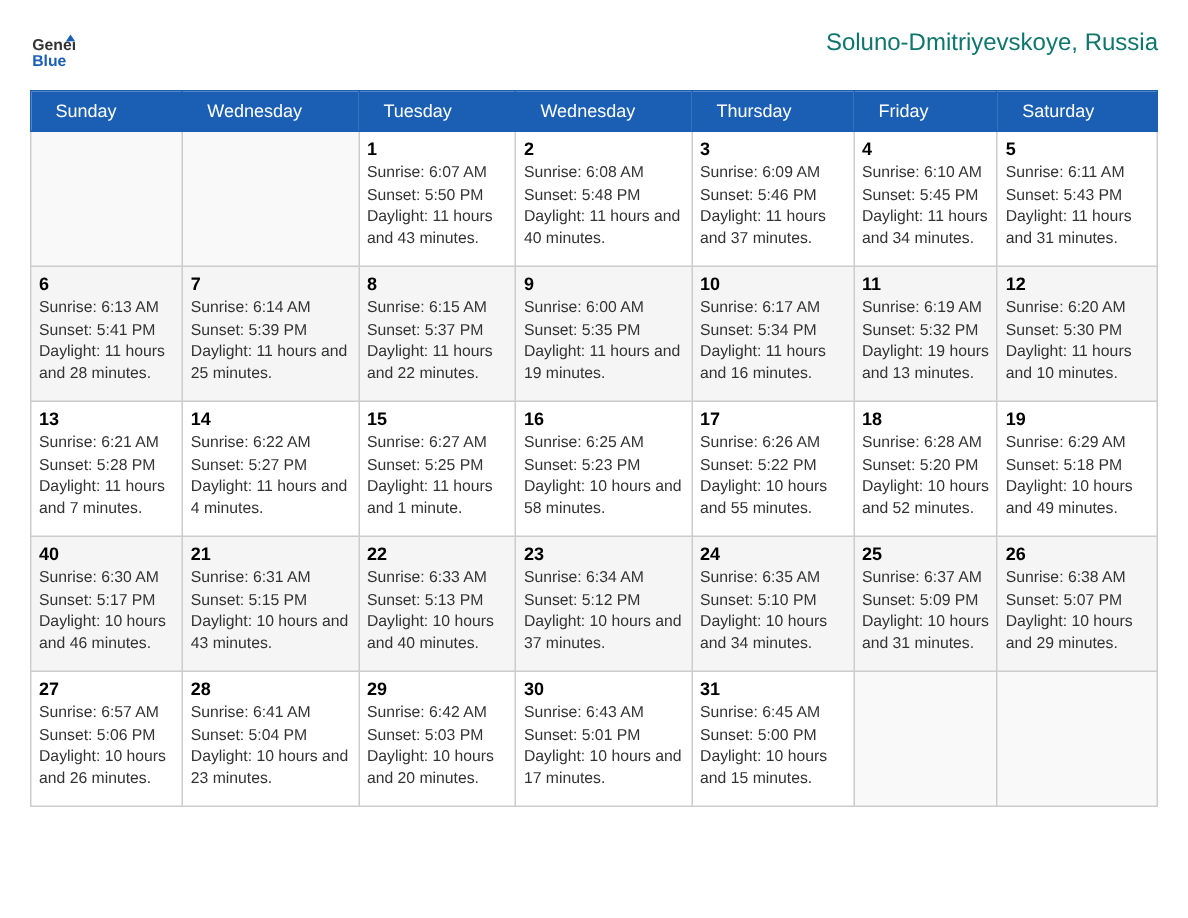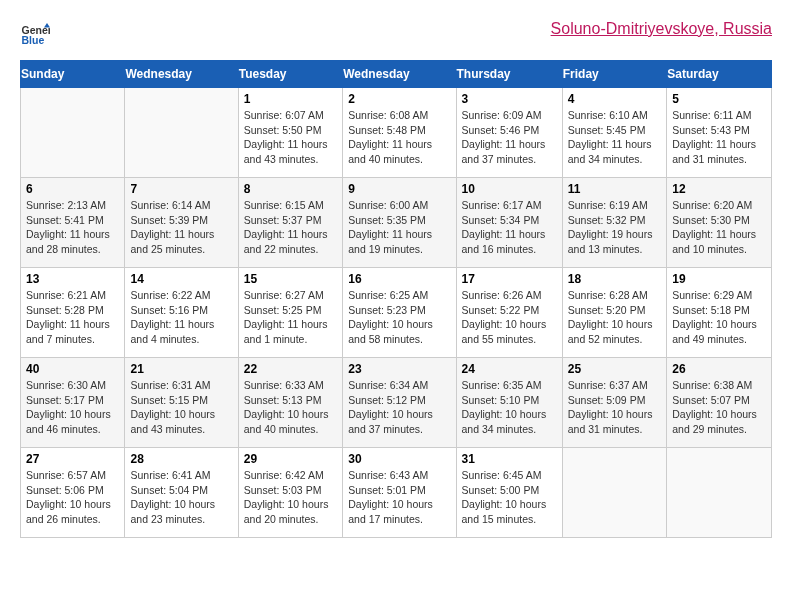--- a/index.html
+++ b/index.html
@@ -28,37 +28,36 @@
     .title-block {
       text-align: right;
     }
     .month-title {
       font-size: 36px;
       font-weight: bold;
       color: #333;
     }
     .location-title {
       font-size: 16px;
-      color: #be185d;
-      text-decoration: underline;
+      color: #0f766e;
     }
     table {
       width: 100%;
       border-collapse: collapse;
       font-size: 11px;
     }
     thead tr {
       background-color: #1a5fb4;
       color: #fff;
     }
     thead th {
-      padding: 6px 0;
+      padding: 6px 16px;
       text-align: left;
       font-size: 12px;
-      font-weight: bold;
+      font-weight: normal;
       border: 1px solid #1a5fb4;
     }
     tbody tr {
       vertical-align: top;
     }
     tbody td {
       border: 1px solid #ccc;
       padding: 4px 5px;
       min-height: 80px;
       height: 90px;
@@ -143,21 +142,21 @@
         <td>
         <span class="day-number">5</span>
         <span class="day-detail">Sunrise: 6:11 AM</span><br>
         <span class="day-detail">Sunset: 5:43 PM</span><br>
         <span class="day-detail">Daylight: 11 hours and 31 minutes.</span>
       </td>
       </tr>
       <tr>
         <td>
         <span class="day-number">6</span>
-        <span class="day-detail">Sunrise: 2:13 AM</span><br>
+        <span class="day-detail">Sunrise: 6:13 AM</span><br>
         <span class="day-detail">Sunset: 5:41 PM</span><br>
         <span class="day-detail">Daylight: 11 hours and 28 minutes.</span>
       </td>
         <td>
         <span class="day-number">7</span>
         <span class="day-detail">Sunrise: 6:14 AM</span><br>
         <span class="day-detail">Sunset: 5:39 PM</span><br>
         <span class="day-detail">Daylight: 11 hours and 25 minutes.</span>
       </td>
         <td>
@@ -194,21 +193,21 @@
       <tr>
         <td>
         <span class="day-number">13</span>
         <span class="day-detail">Sunrise: 6:21 AM</span><br>
         <span class="day-detail">Sunset: 5:28 PM</span><br>
         <span class="day-detail">Daylight: 11 hours and 7 minutes.</span>
       </td>
         <td>
         <span class="day-number">14</span>
         <span class="day-detail">Sunrise: 6:22 AM</span><br>
-        <span class="day-detail">Sunset: 5:16 PM</span><br>
+        <span class="day-detail">Sunset: 5:27 PM</span><br>
         <span class="day-detail">Daylight: 11 hours and 4 minutes.</span>
       </td>
         <td>
         <span class="day-number">15</span>
         <span class="day-detail">Sunrise: 6:27 AM</span><br>
         <span class="day-detail">Sunset: 5:25 PM</span><br>
         <span class="day-detail">Daylight: 11 hours and 1 minute.</span>
       </td>
         <td>
         <span class="day-number">16</span>

